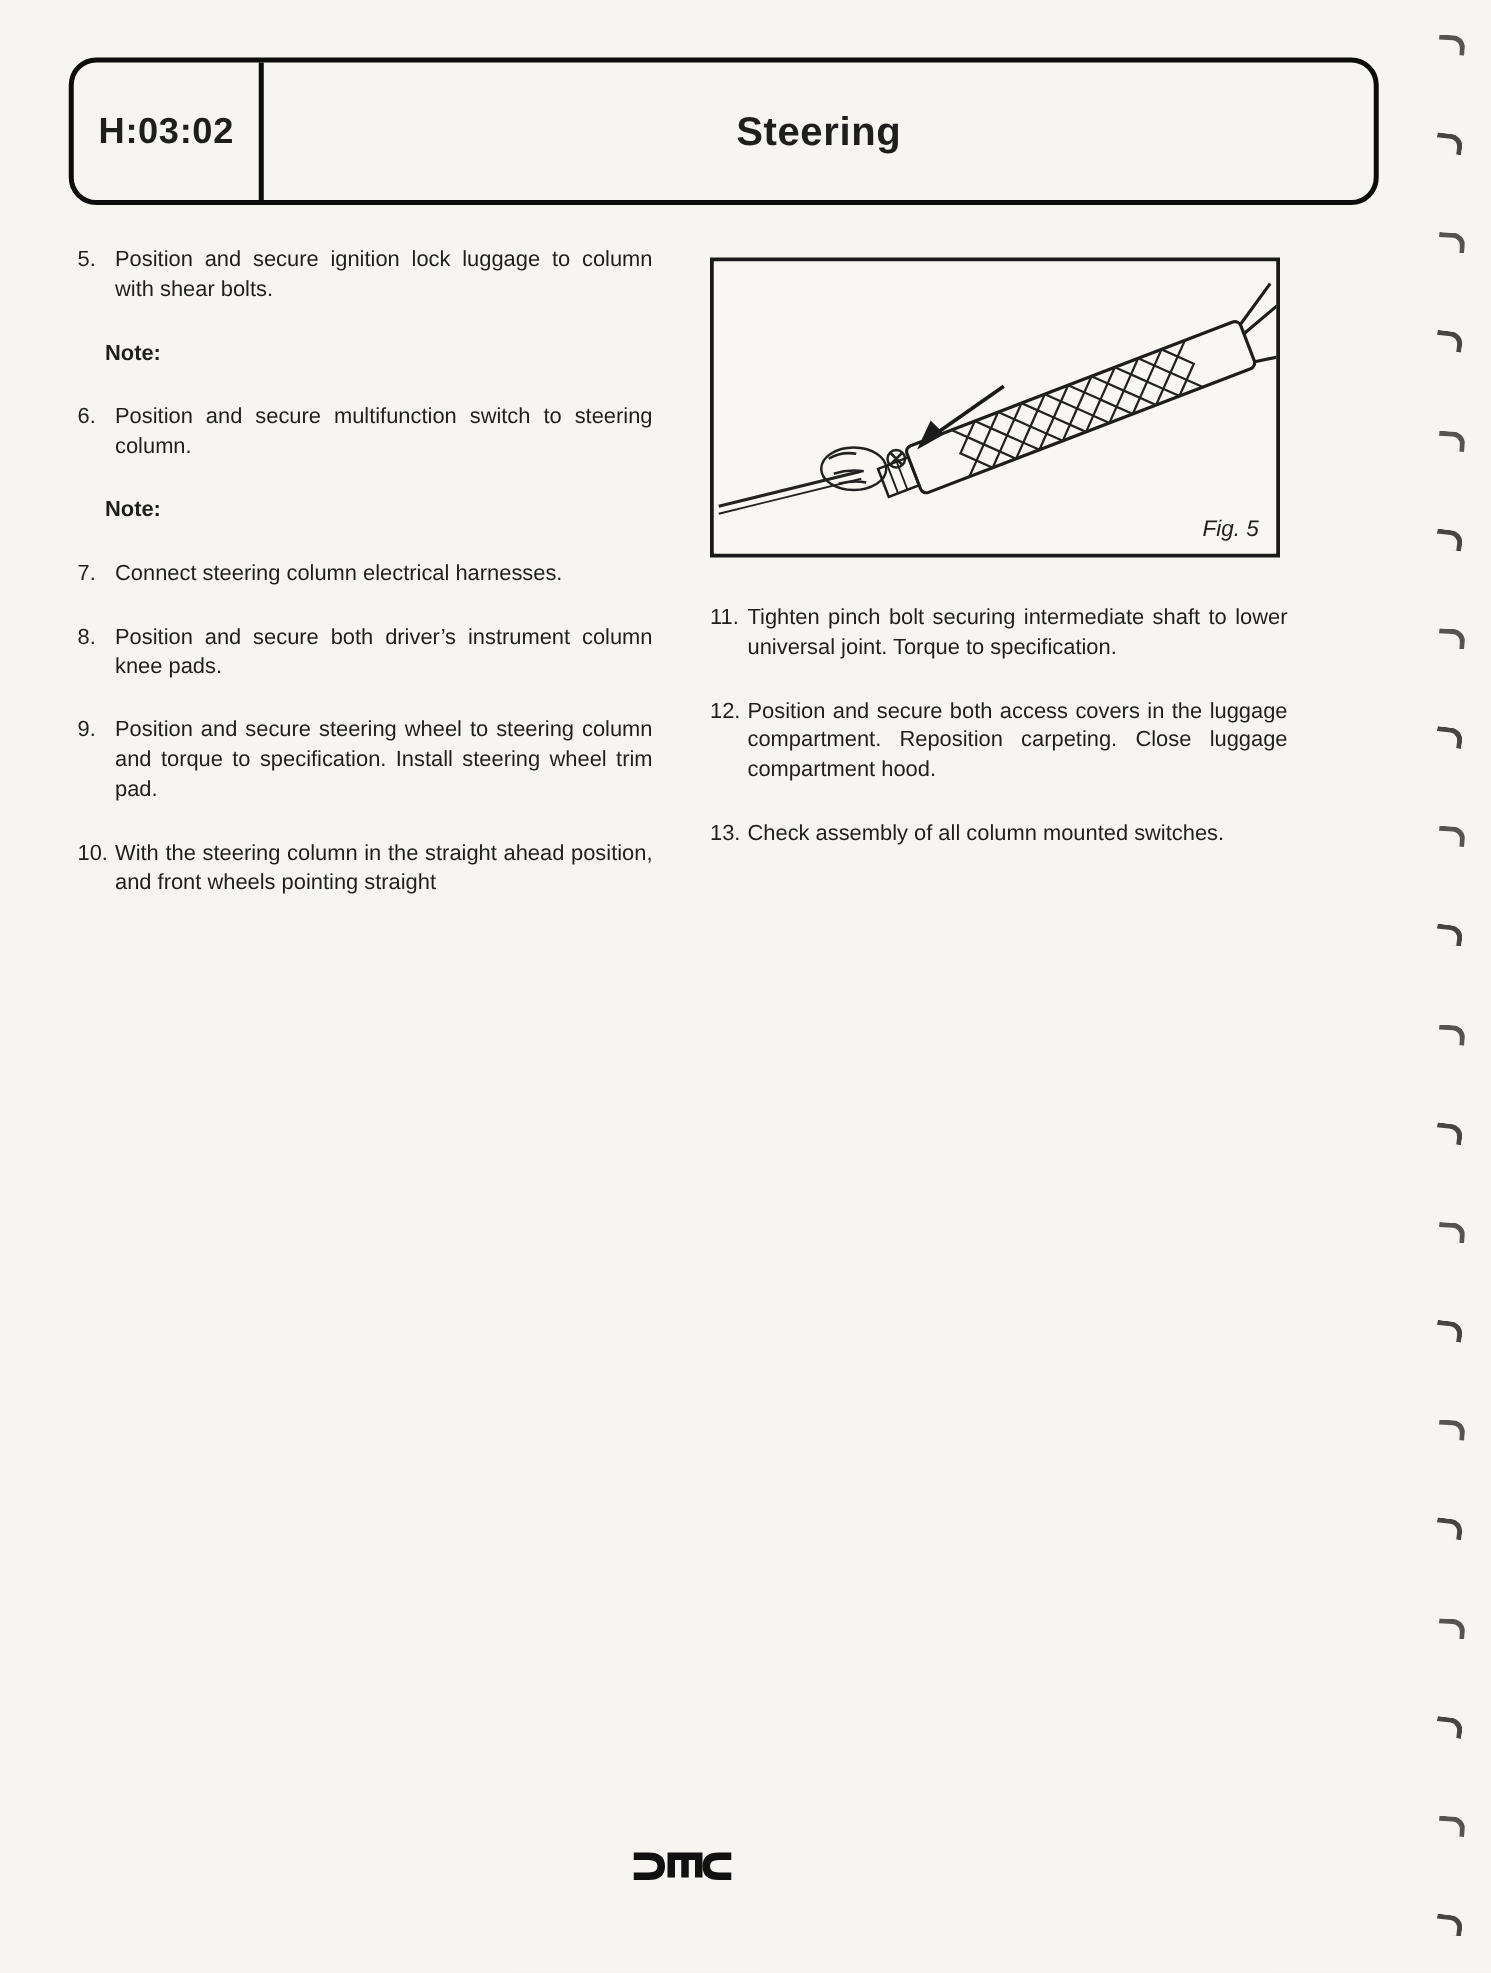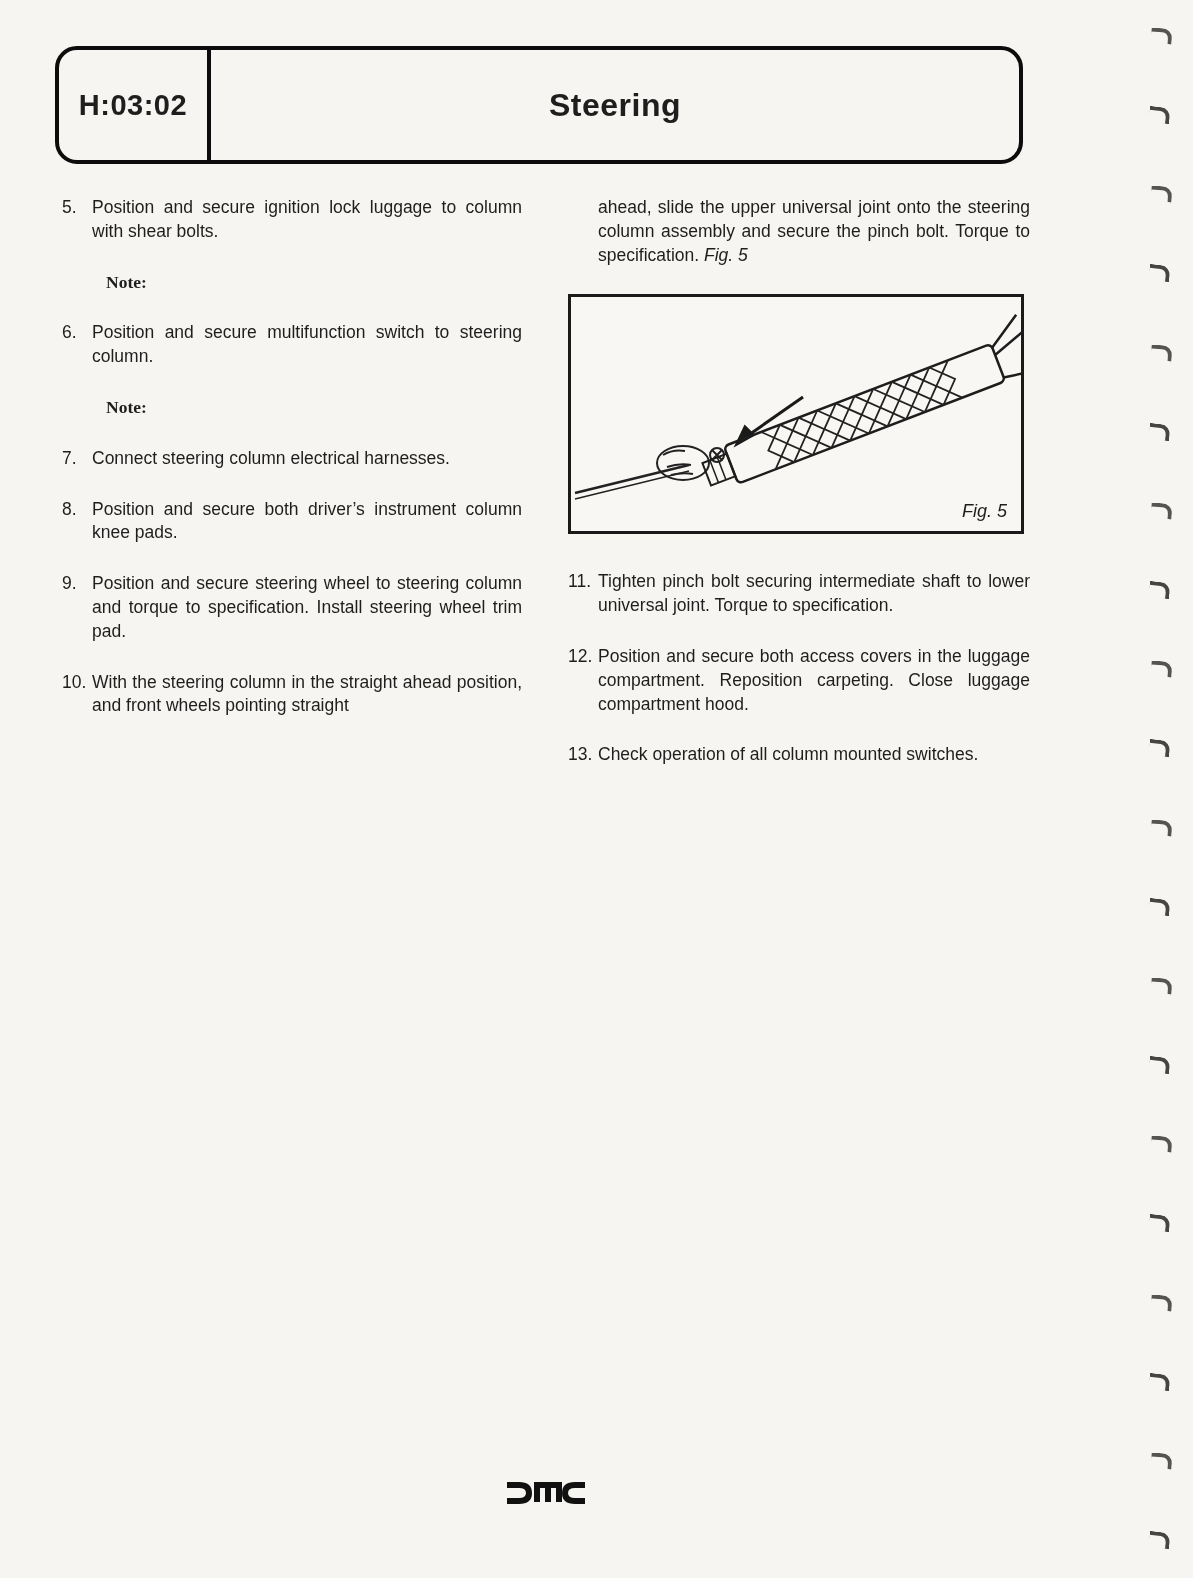--- a/index.html
+++ b/index.html
@@ -10,21 +10,21 @@
     color:#1e1e1e;
     position:relative;
     overflow:hidden;
   }
   .page{
     position:absolute;inset:0;
     background:#f6f5f1;
   }
   
   .header-box{
-    position:absolute;left:55px;top:46px;width:968px;height:118px;
+    position:absolute;left:55px;top:46px;width:1048px;height:118px;
     border:4px solid #0c0c0c;border-radius:22px;
     display:flex;align-items:stretch;
     background:#f6f5f1;
     box-sizing:border-box;
   }
   .header-code{
     width:148px;display:flex;align-items:center;justify-content:center;
     font-weight:bold;font-size:29px;letter-spacing:.5px;
     border-right:4px solid #0c0c0c;
   }
@@ -32,21 +32,21 @@
     flex:1;display:flex;align-items:center;justify-content:center;
     font-weight:bold;font-size:32px;letter-spacing:.5px;
   }
   
   .col{position:absolute;top:196px;font-size:17.5px;line-height:1.36;text-align:justify;}
   .col-left{left:62px;width:460px;}
   .col-right{left:568px;width:462px;}
   .step{display:flex;margin-bottom:27px;}
   .step .num{width:30px;flex-shrink:0;}
   .step .txt{flex:1;}
-  .note{margin:0 0 27px 44px;font-family:Liberation Serif, serif;}
+  .note{margin:0 0 27px 22px;}
   .note .note-label{font-weight:bold;margin-bottom:1px;}
   .para{margin-bottom:27px;}
   .fig-ref{font-style:italic;}
   
   .figure-box{
     position:relative;
     width:456px;height:240px;
     border:3px solid #1a1a1a;
     box-sizing:border-box;
     margin:10px 0 36px 0;
@@ -124,24 +124,20 @@
 
     <div class="step">
       <span class="num">10.</span>
       <span class="txt">With the steering column in the straight ahead position, and front wheels pointing straight</span>
     </div>
 
   </div>
 
   <div class="col col-right">
 
-    <div class="para" style="padding-left:30px;">
-      <span>ahead, slide the upper universal joint onto the steering column assembly and secure the pinch bolt. Torque to specification.</span>
-      <span class="fig-ref">Fig. 5</span>
-    </div>
 
     <div class="figure-box">
       <svg viewBox="0 0 450 234">
 
         <line x1="4" y1="196" x2="118" y2="168" stroke="#222" stroke-width="2.5"></line>
         <line x1="4" y1="202" x2="118" y2="174" stroke="#222" stroke-width="1.5"></line>
 
         <g stroke="#222" fill="none" stroke-width="2">
           <ellipse cx="112" cy="166" rx="26" ry="17"></ellipse>
           <path d="M92 158 q10 -6 22 -4"></path>
@@ -178,21 +174,21 @@
       <span class="txt">Tighten pinch bolt securing intermediate shaft to lower universal joint. Torque to specification.</span>
     </div>
 
     <div class="step">
       <span class="num">12.</span>
       <span class="txt">Position and secure both access covers in the luggage compartment. Reposition carpeting. Close luggage compartment hood.</span>
     </div>
 
     <div class="step">
       <span class="num">13.</span>
-      <span class="txt">Check operation of all column mounted switches.</span>
+      <span class="txt">Check assembly of all column mounted switches.</span>
     </div>
 
   </div>
 
   <div class="footer-logo" title="DMC">
     <svg viewBox="0 0 86 24" width="86" height="24">
       <g fill="none" stroke="#111" stroke-width="6" stroke-linecap="butt">
 
         <path d="M4 4 H16 Q26 4 26 12 Q26 20 16 20 H4"></path>
 

